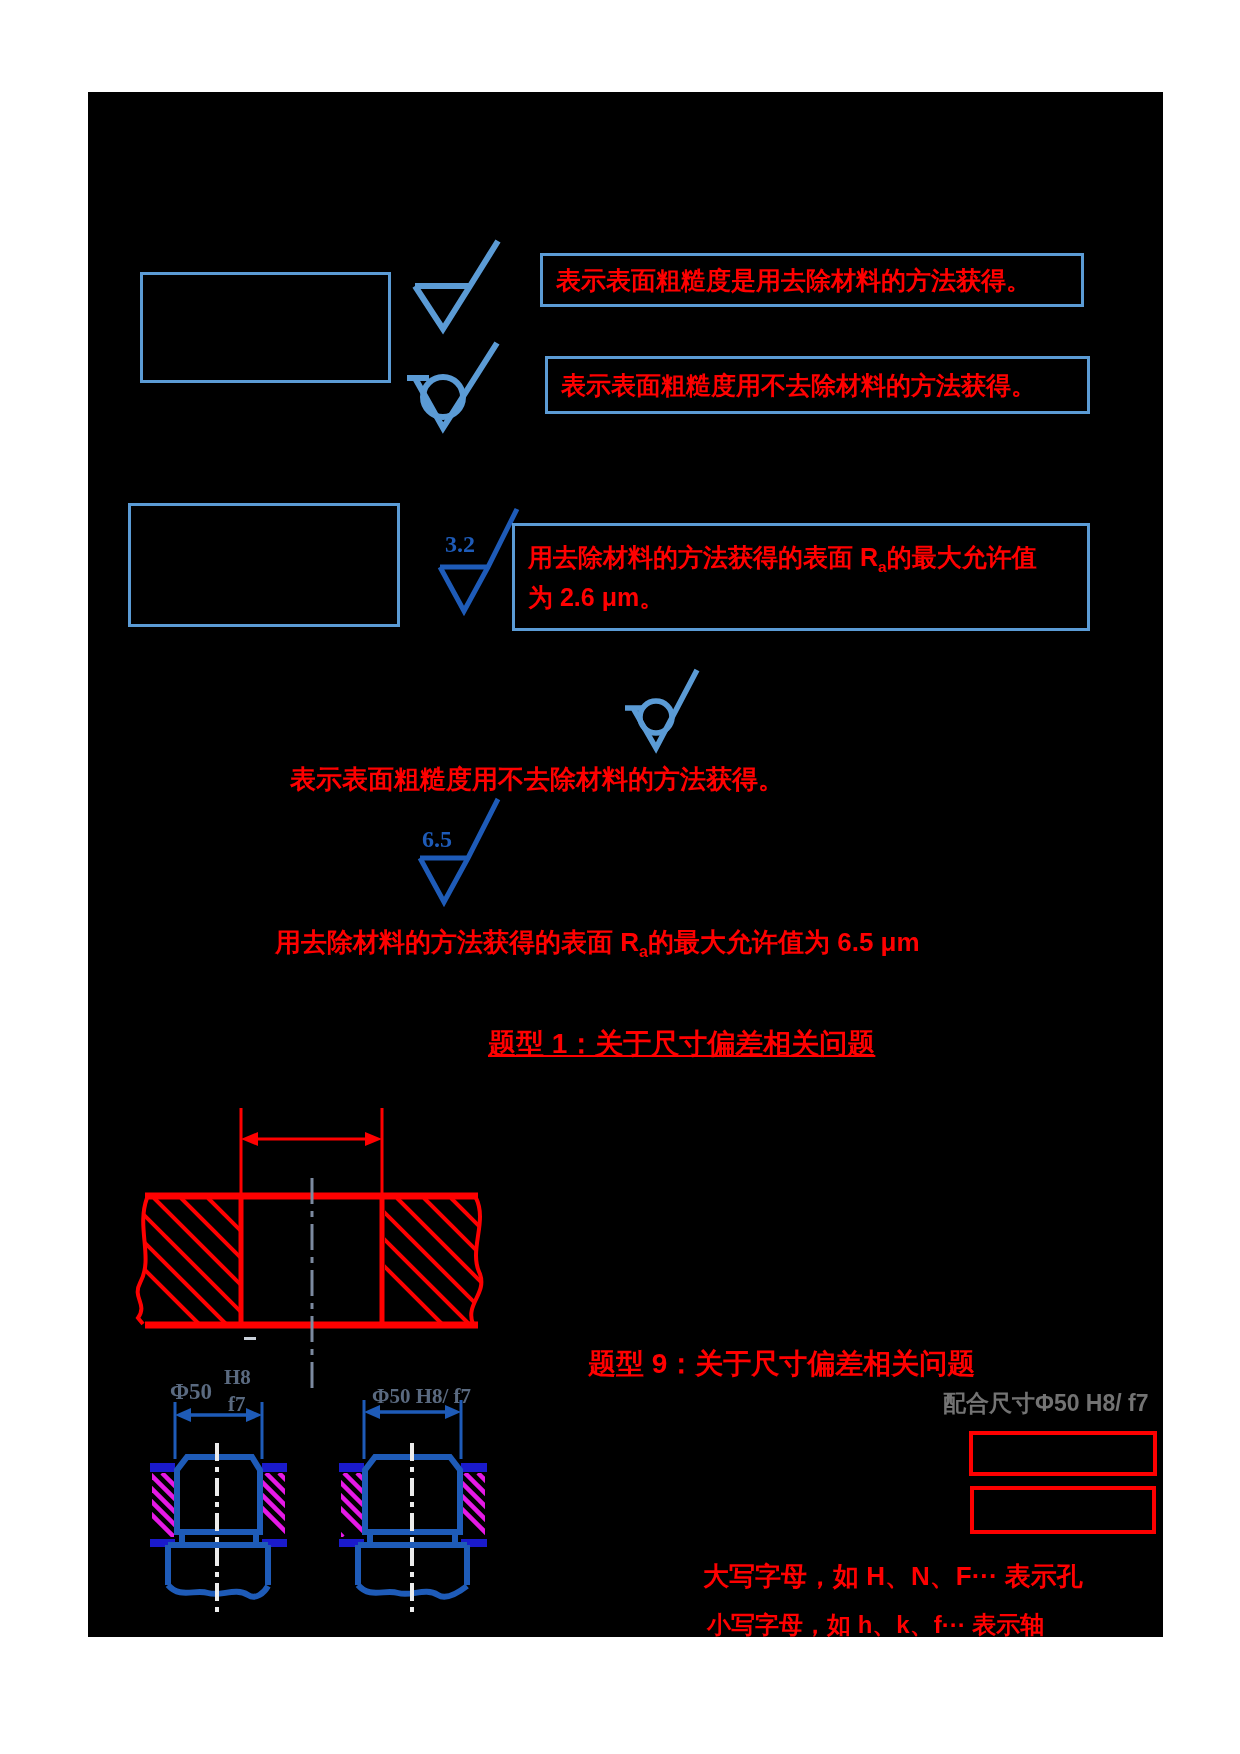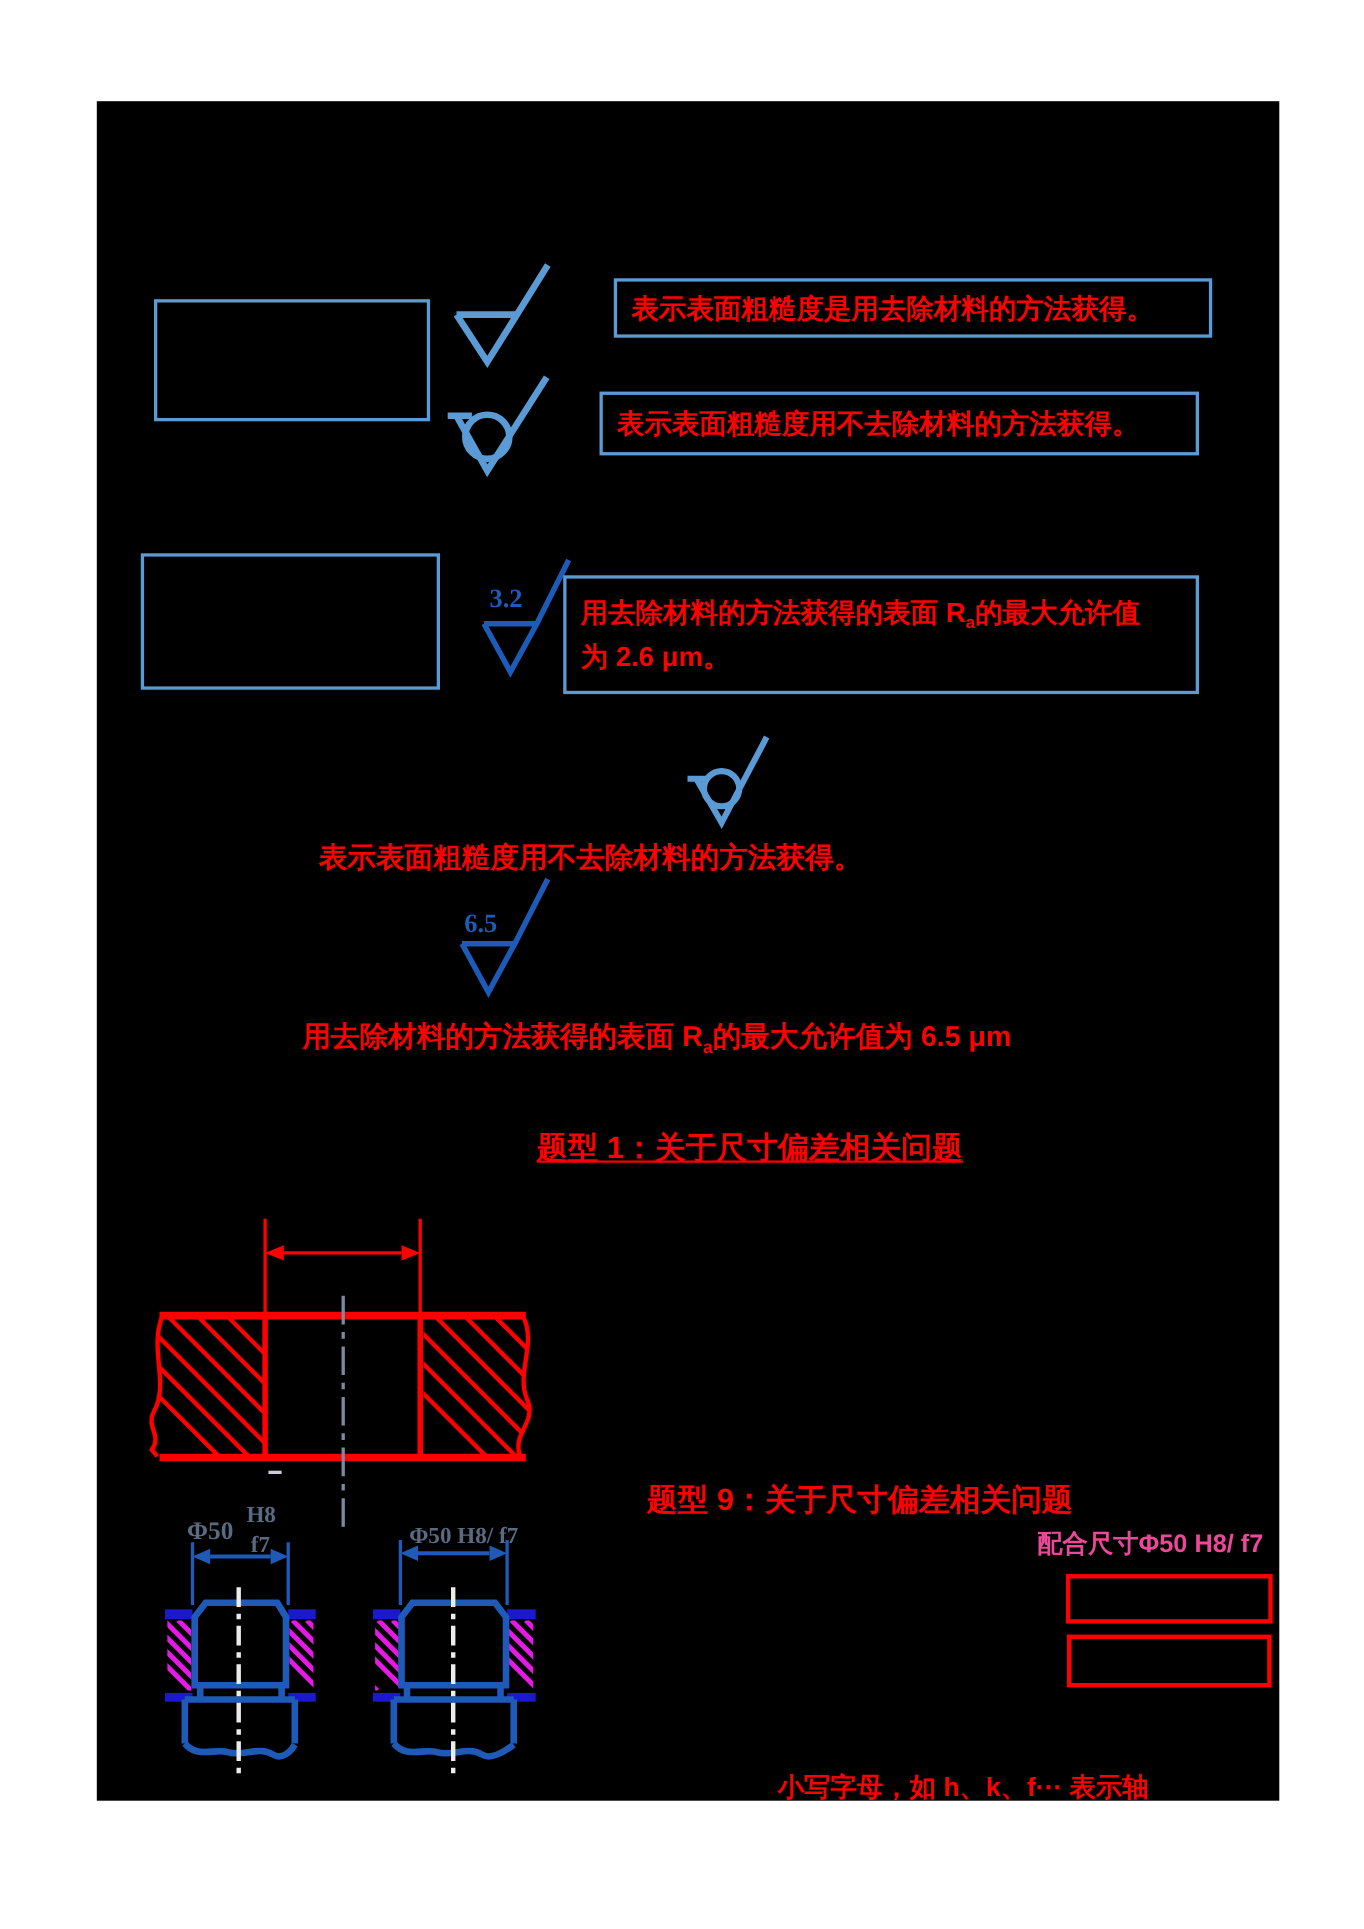--- a/index.html
+++ b/index.html
@@ -3,36 +3,36 @@
 <meta charset="utf-8">
 <style>
   html,body{margin:0;padding:0;background:#ffffff;}
   body{width:1240px;height:1754px;position:relative;font-family:"Liberation Sans",sans-serif;}
   .slide{position:absolute;left:88px;top:92px;width:1075px;height:1545px;background:#000;overflow:hidden;}
   .abs{position:absolute;}
   .blue-rect{border:3px solid #5b9bd5;background:transparent;}
   .callout{border:3px solid #5b9bd5;color:#ff0000;font-weight:bold;display:flex;align-items:center;box-sizing:border-box;}
   .red-text{color:#ff0000;font-weight:bold;white-space:nowrap;}
   .red-box{border:4px solid #fe0000;background:transparent;box-sizing:border-box;}
-  .slate-text{color:#ec4899;font-weight:bold;white-space:nowrap;text-align:right;}
+  .slate-text{color:#737373;font-weight:bold;white-space:nowrap;text-align:right;}
   sub{font-size:62%;}
   svg{display:block;}
 </style>
 </head>
 <body>
 
 <div class="slide">
 
   <div class="abs blue-rect" style="left:52px;top:180px;width:245px;height:105px;"></div>
 
   <svg class="abs" style="left:317px;top:143px;" width="100" height="100" viewBox="0 0 100 100">
     <path d="M10 51 H65 M10 51 L38 94 L65 51 L93 6" stroke="#5b9bd5" stroke-width="6" fill="none"></path>
   </svg>
 
-  <div class="callout abs" style="left:470px;top:161px;width:544px;height:54px;font-size:25px;padding-left:13px;align-items:center;">
+  <div class="callout abs" style="left:452px;top:161px;width:544px;height:54px;font-size:25px;padding-left:13px;align-items:center;">
     <span>表示表面粗糙度是用去除材料的方法获得。</span>
   </div>
 
   <svg class="abs" style="left:312px;top:243px;" width="105" height="105" viewBox="0 0 105 105">
     <path d="M7 43 H29 M15 43 L43 93 L97 8" stroke="#5b9bd5" stroke-width="6" fill="none"></path>
     <circle cx="43" cy="62" r="20" stroke="#5b9bd5" stroke-width="6" fill="none"></circle>
   </svg>
 
   <div class="callout abs" style="left:457px;top:264px;width:545px;height:58px;font-size:25px;padding-left:13px;">
     <span>表示表面粗糙度用不去除材料的方法获得。</span>
@@ -188,15 +188,16 @@
 
     <path d="M107 88 V262" stroke="#ececec" stroke-width="4" stroke-dasharray="18 6 5 6" fill="none"></path>
     <path d="M302 88 V262" stroke="#ececec" stroke-width="4" stroke-dasharray="18 6 5 6" fill="none"></path>
   </svg>
 
   <div class="abs slate-text" style="left:855px;top:1296px;font-size:23px;">配合尺寸Φ50 H8/ f7</div>
 
   <div class="abs red-box" style="left:881px;top:1339px;width:188px;height:45px;"></div>
   <div class="abs red-box" style="left:882px;top:1394px;width:186px;height:48px;"></div>
 
+  <div class="abs red-text" style="left:615px;top:1467px;font-size:26px;">大写字母，如 H、N、F··· 表示孔</div>
   <div class="abs red-text" style="left:619px;top:1517px;font-size:24px;">小写字母，如 h、k、f··· 表示轴</div>
 
 </div>
 
 </body></html>

